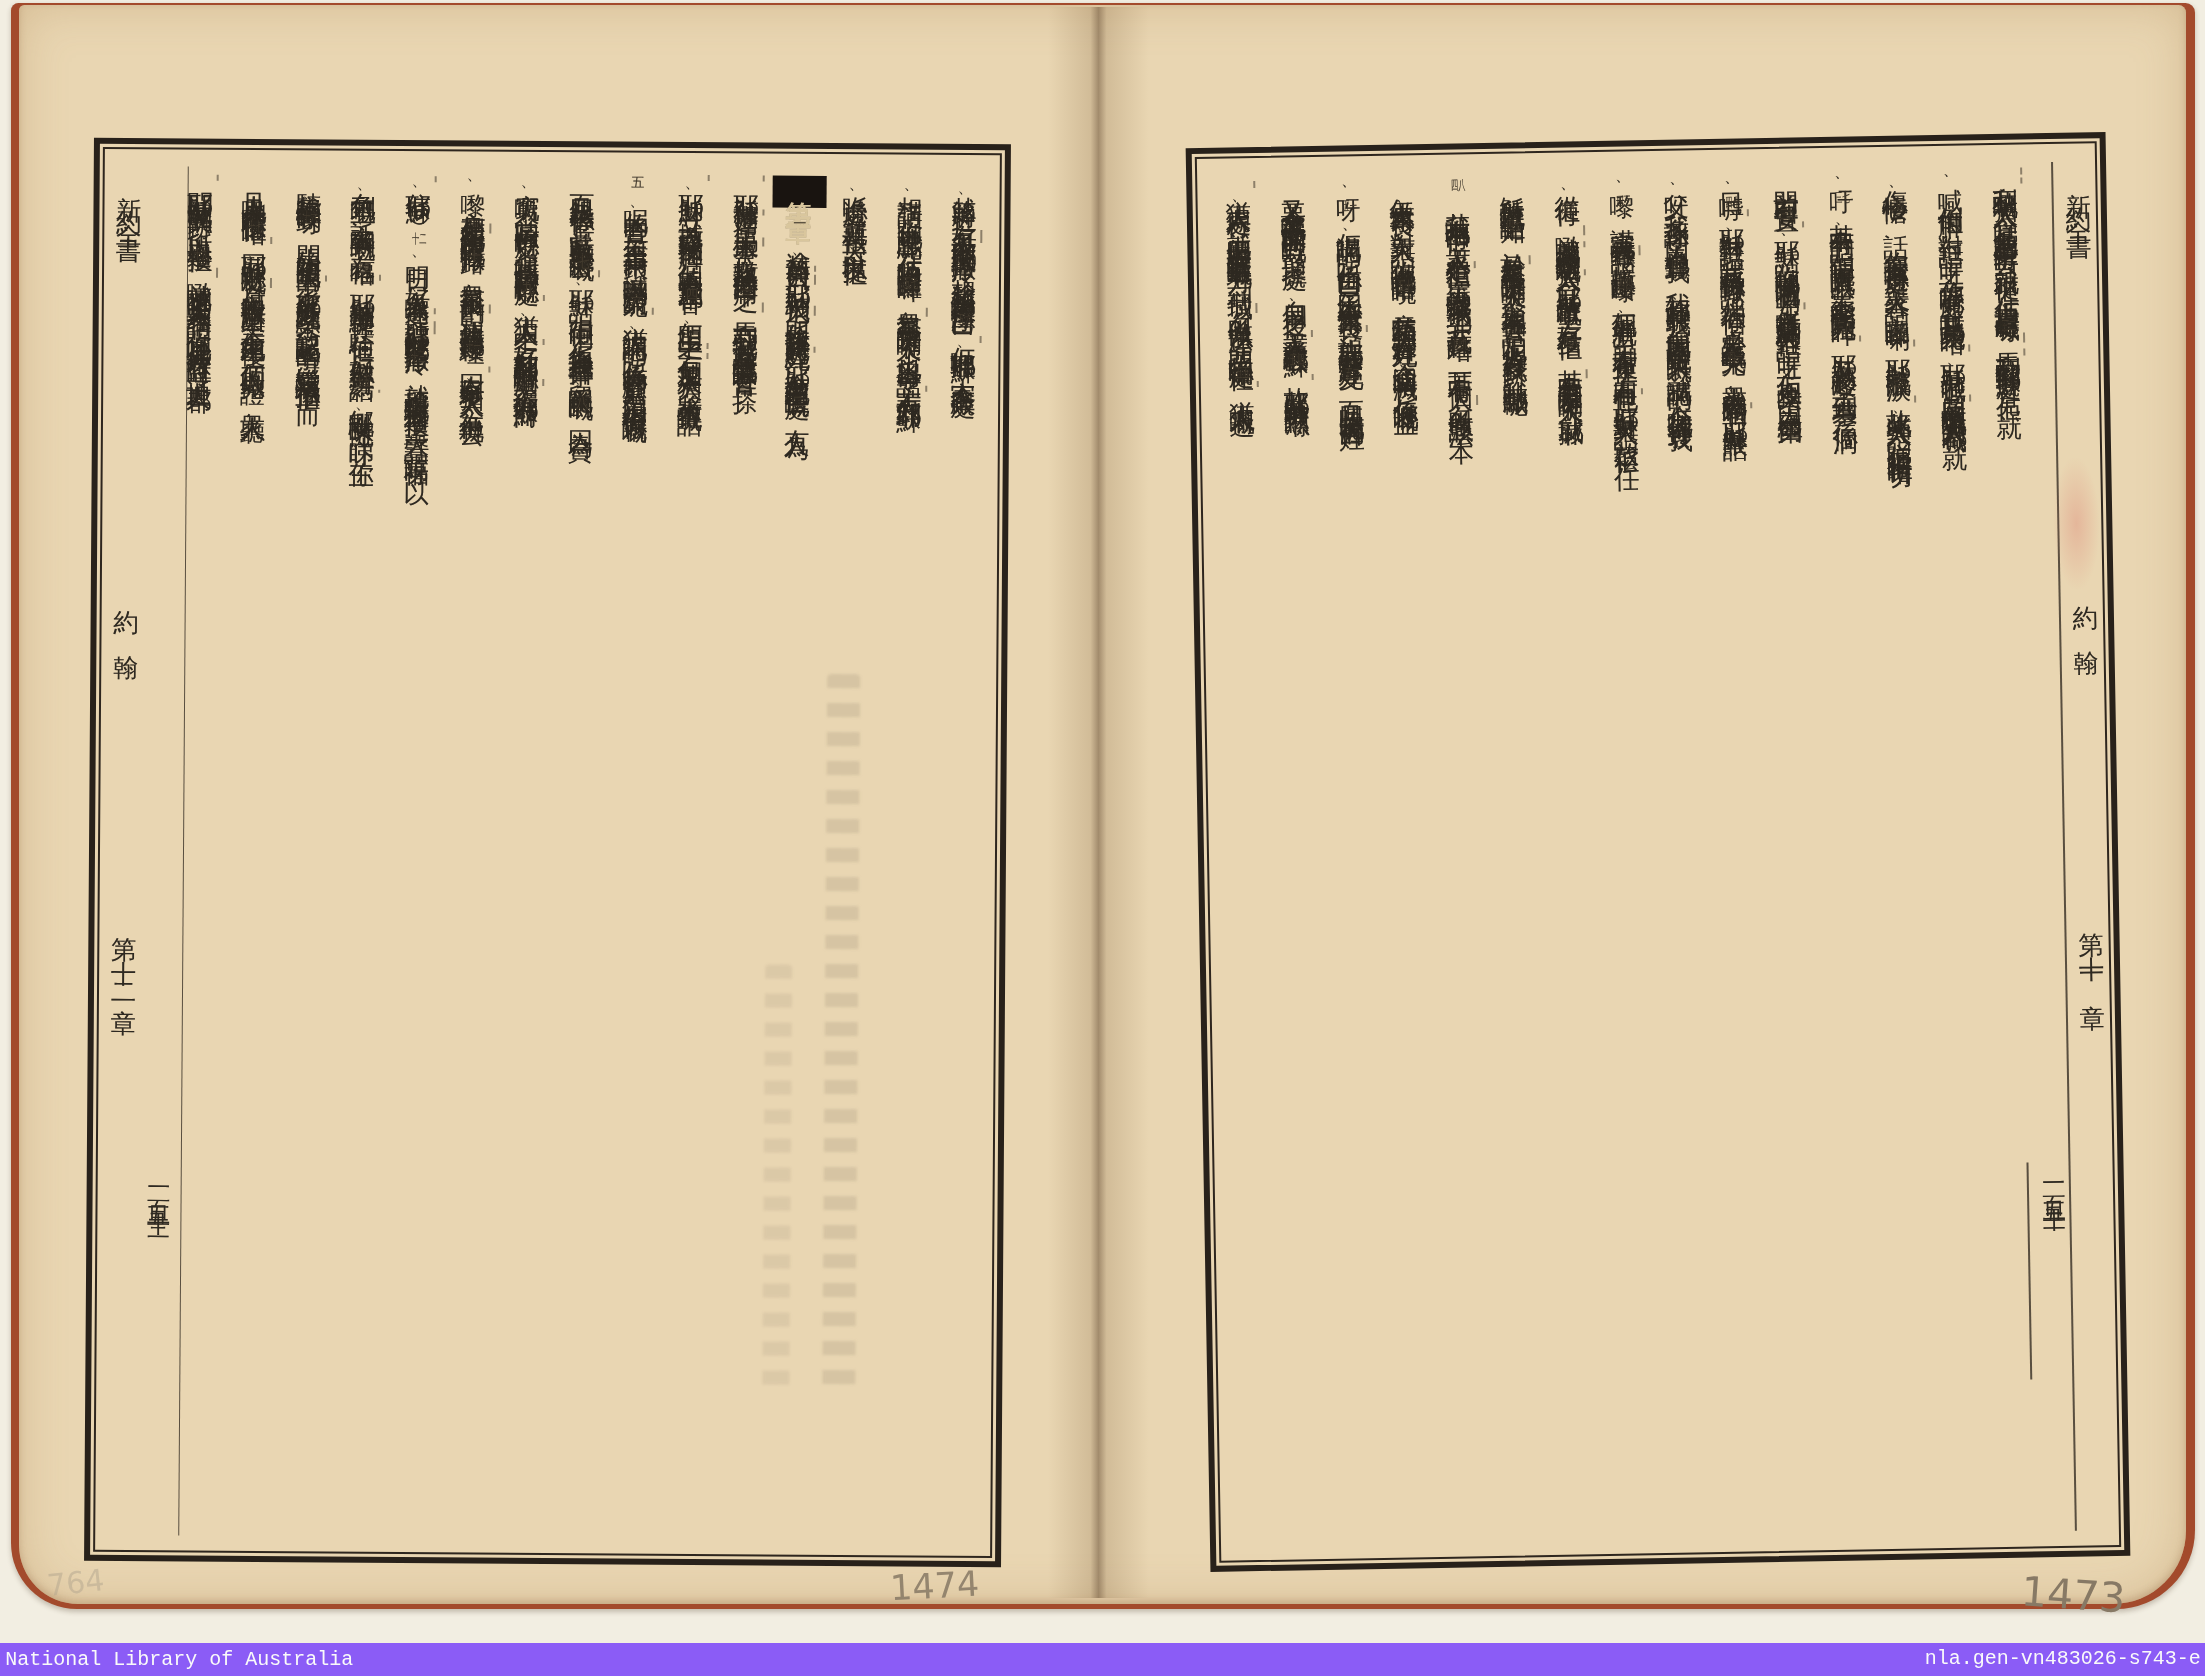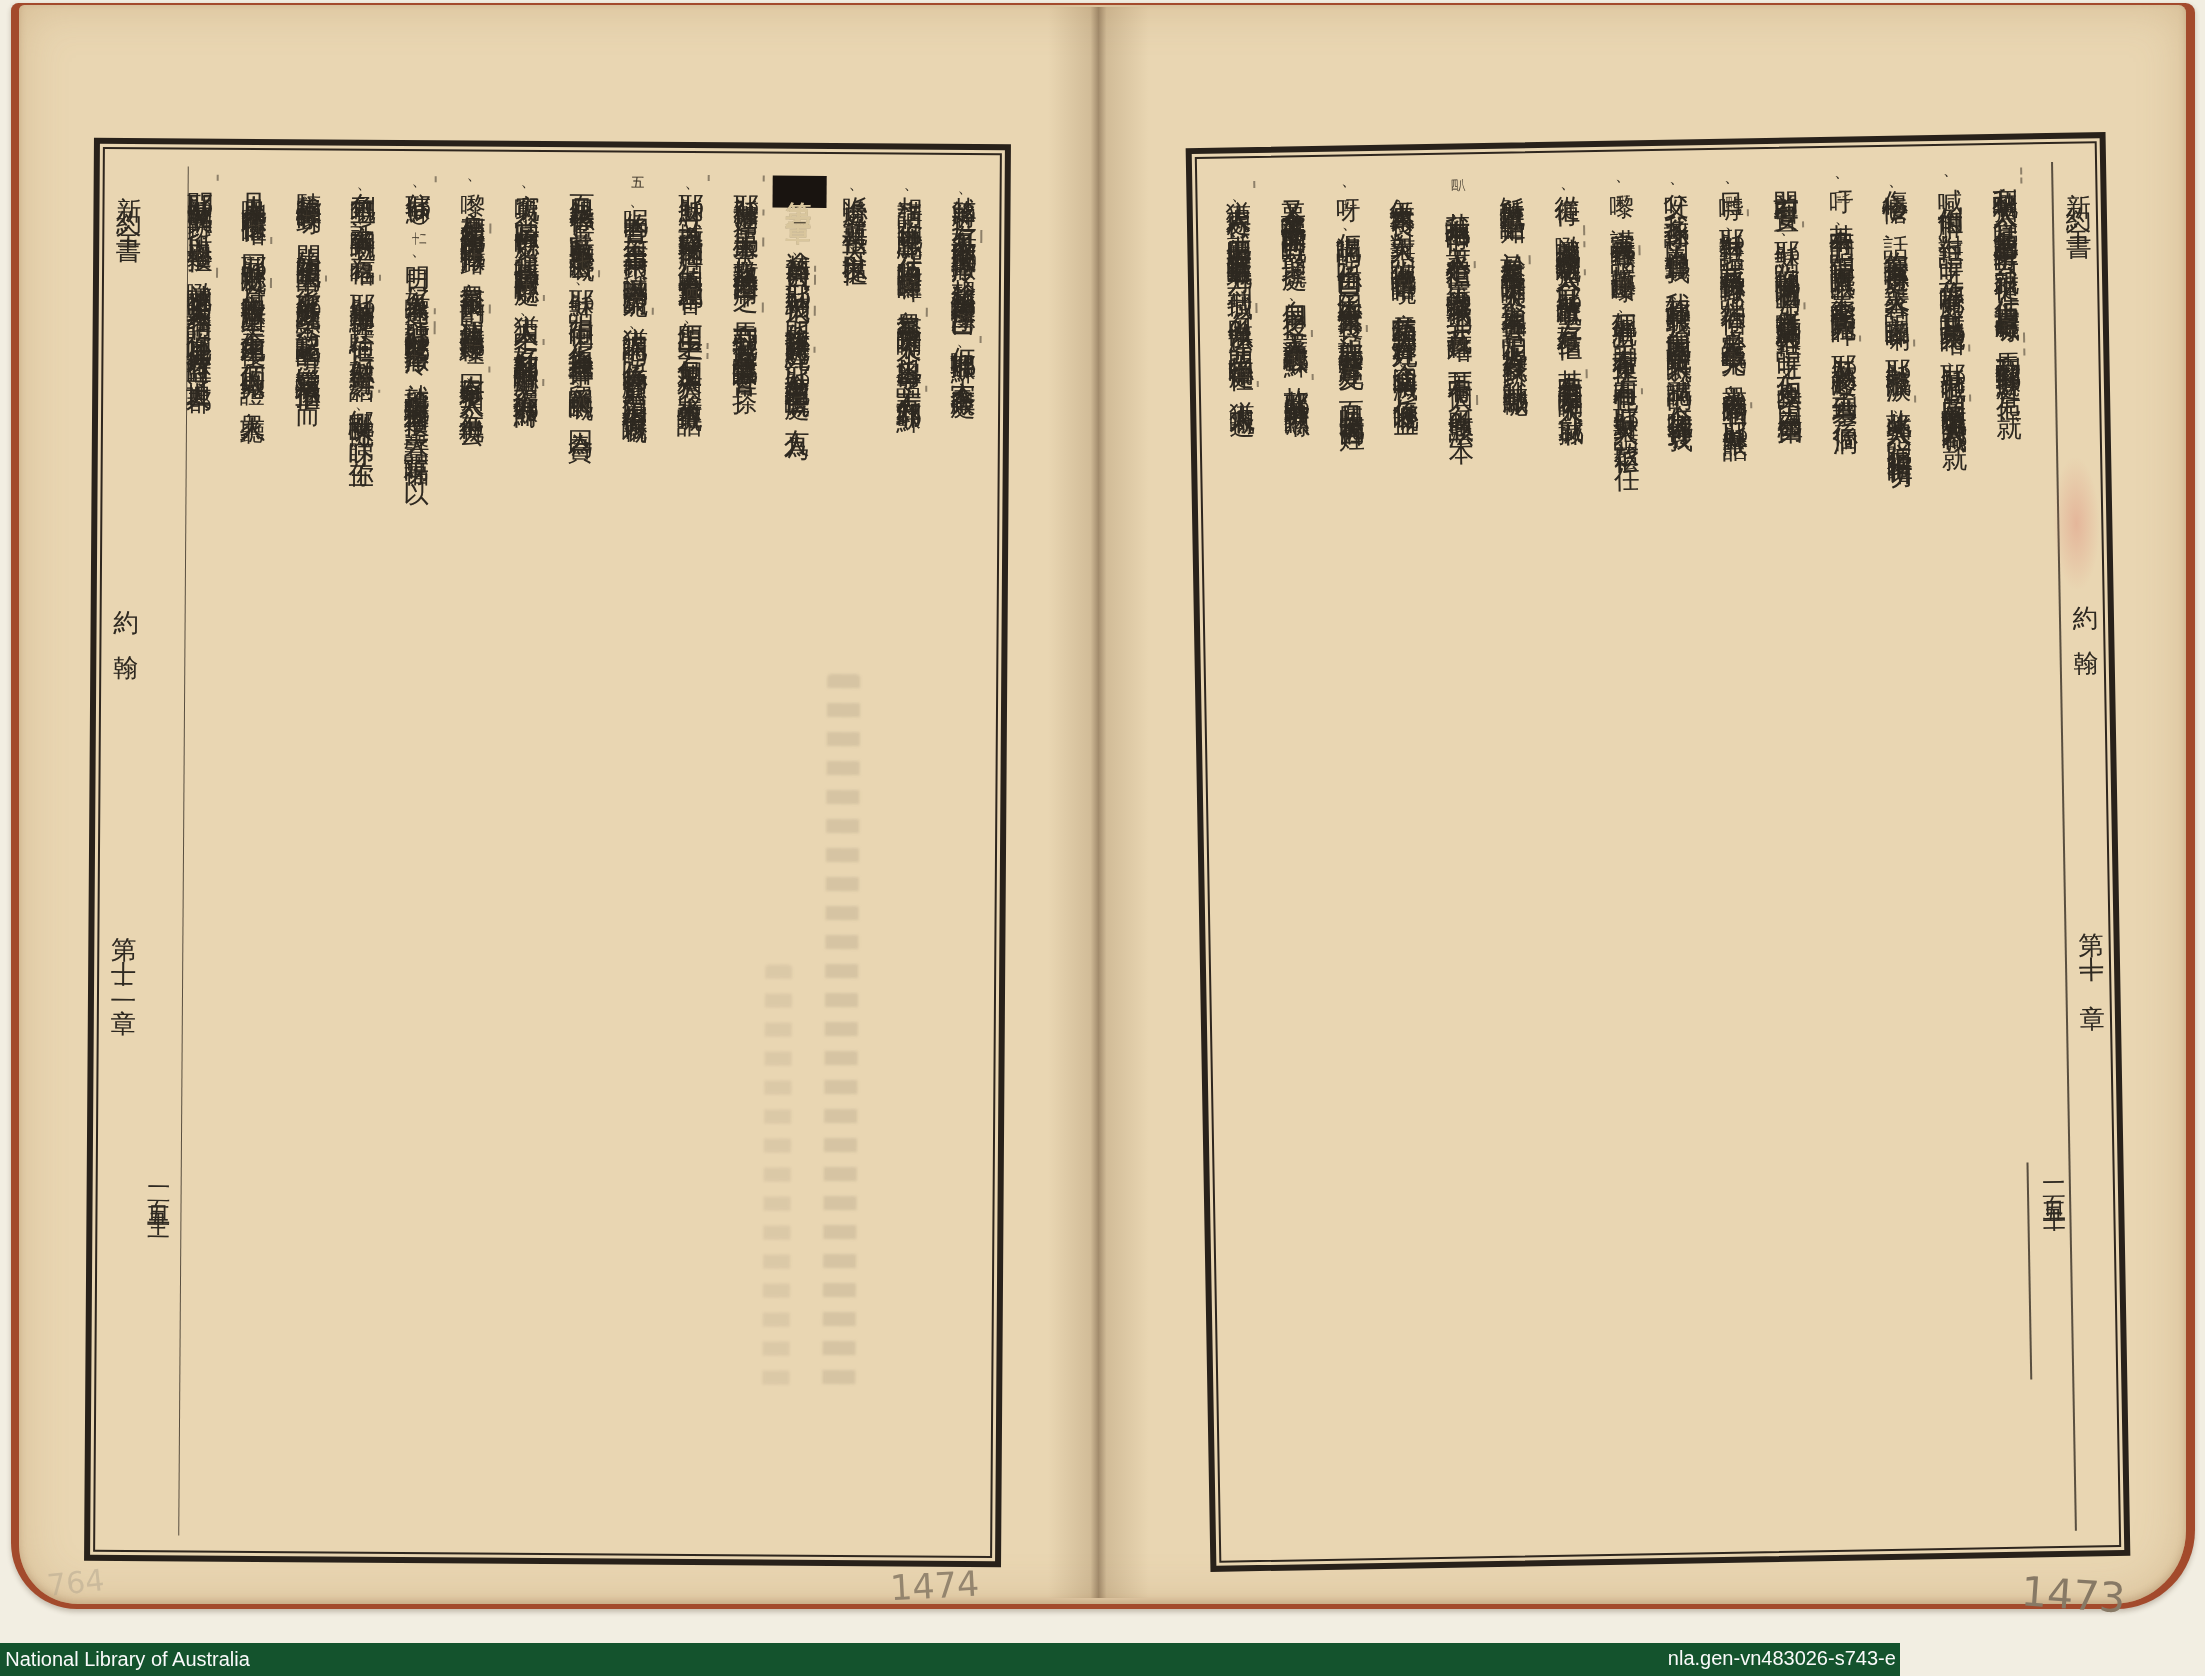--- a/index.html
+++ b/index.html
@@ -41,22 +41,22 @@
   .chapspaced{letter-spacing:24px;}
   .pagenum{position:absolute;font-size:23px;letter-spacing:6.4px;width:34px;}
   
   .ghost{position:absolute;background:repeating-linear-gradient(180deg,
         rgba(118,106,86,.17) 0 13.8px,rgba(233,214,178,0) 13.8px 29px);
         filter:blur(1.6px);border-radius:4.2px;}
   .stamp{position:absolute;background:radial-gradient(ellipse at center,
         rgba(219,120,108,.34),rgba(219,120,108,0) 72%);}
   .pencil{position:absolute;color:#877965;font-family:"DejaVu Sans","Liberation Sans",sans-serif;}
   
-  .bar{left:0;top:1643px;width:1900px;height:33px;background:#14532d;color:#fafafa;
-       font-family:Liberation Sans, sans-serif;}
+  .bar{left:0;top:1643px;width:2205px;height:33px;background:#8b5cf6;color:#fafafa;
+       font-family:Liberation Mono, monospace;}
   .bar .l{position:absolute;left:5.3px;top:5.3px;font-size:20px;}
   .bar .r{position:absolute;right:4.2px;top:4px;font-size:20px;}
 </style>
 </head>
 <body>
 
 <div class="abs book">
   <div class="abs book-paper"></div>
 </div>
 <div class="abs gutter"></div>

